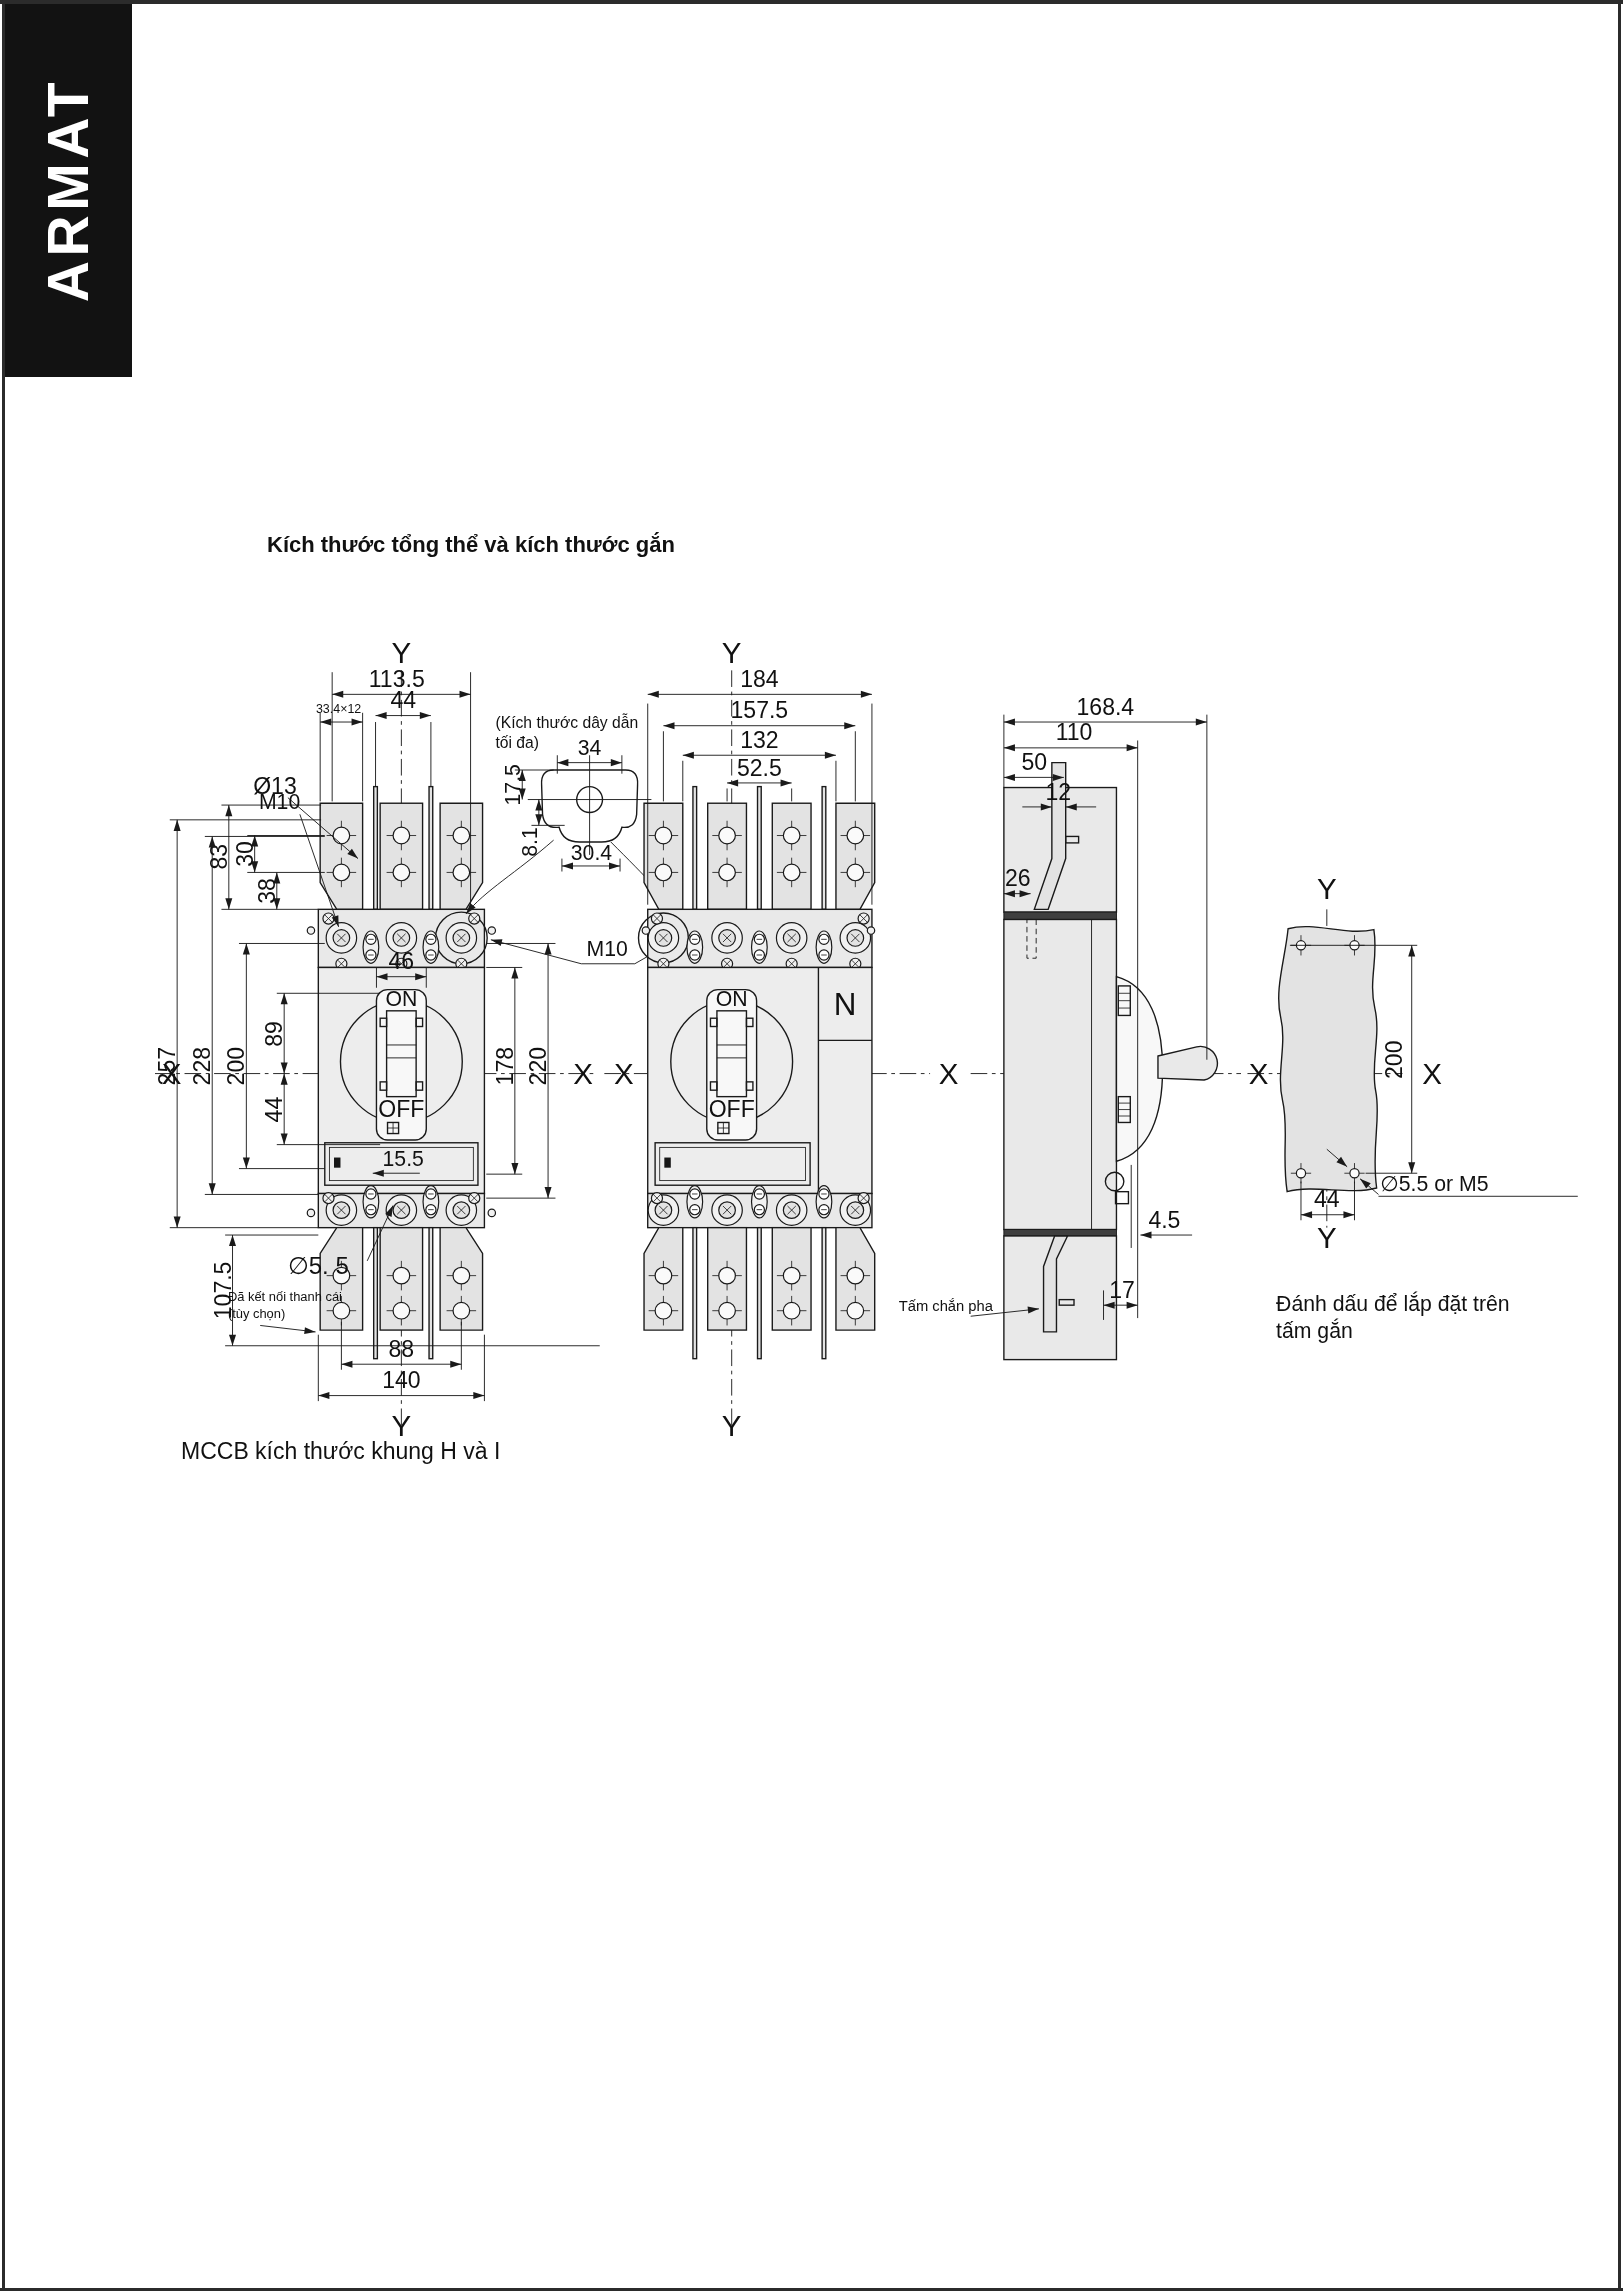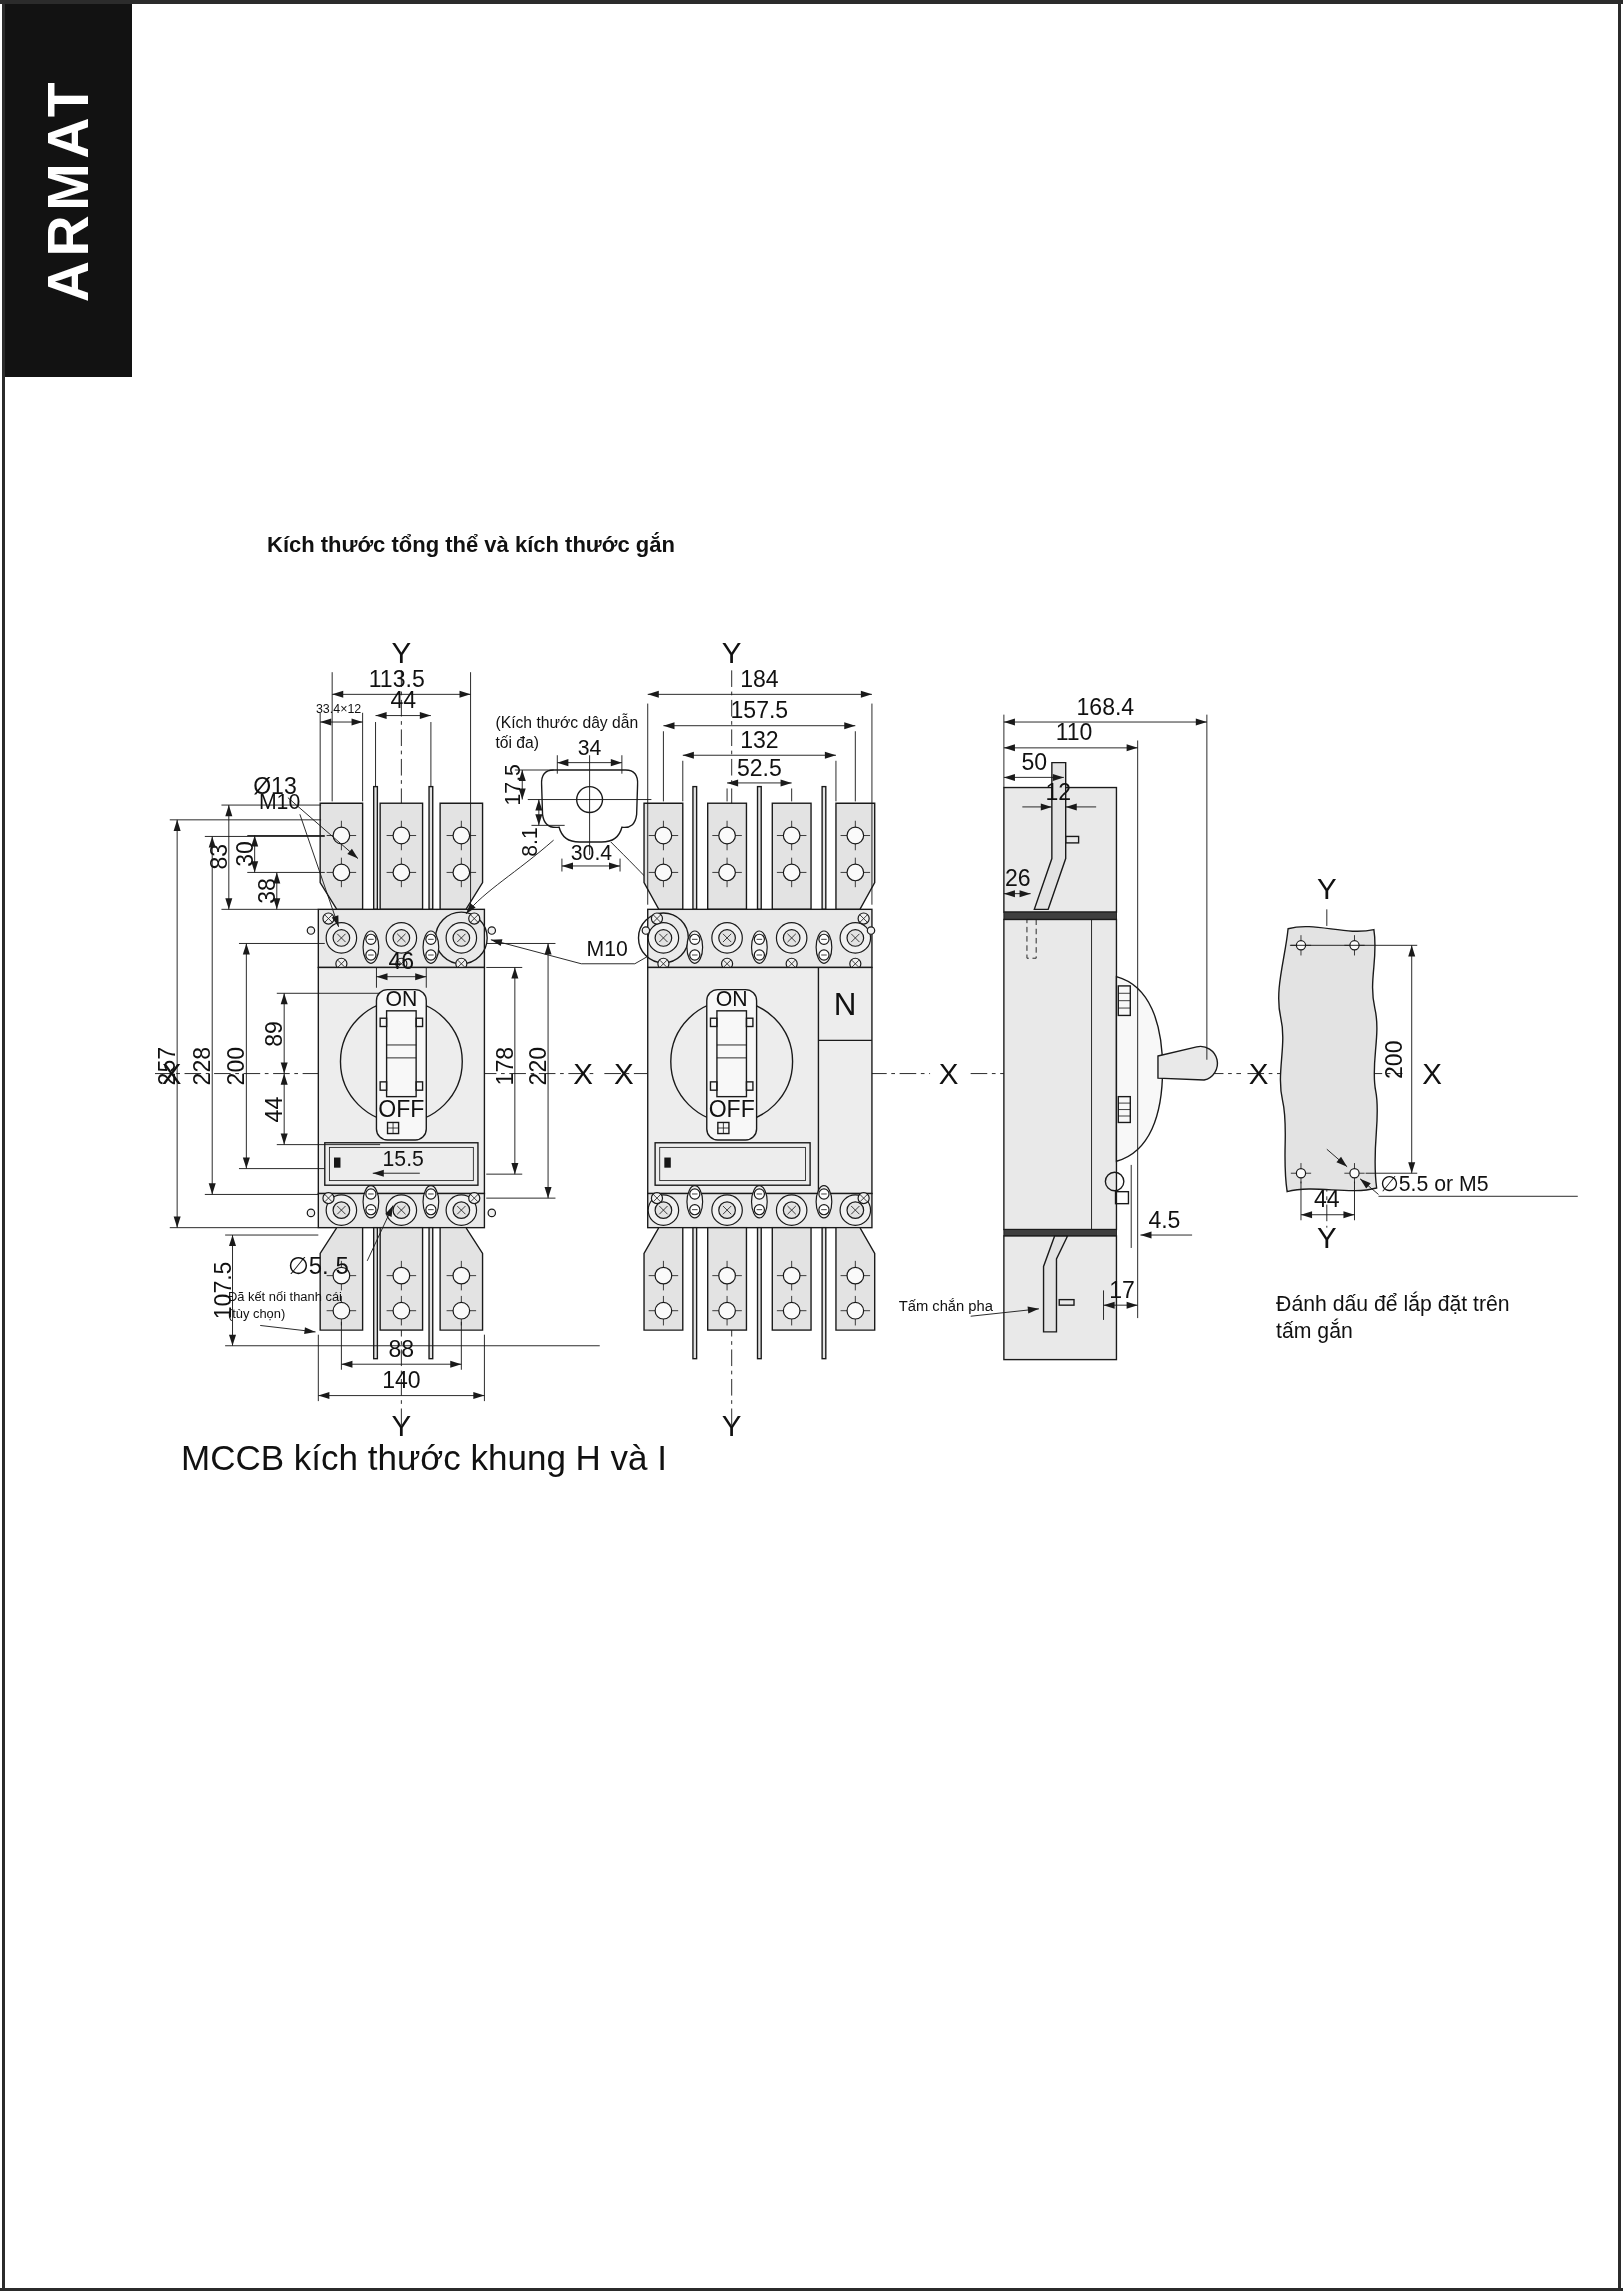--- a/index.html
+++ b/index.html
@@ -7,21 +7,21 @@
         font-family:"Liberation Sans","DejaVu Sans",sans-serif;color:#111;}
   .border-top,.border-bottom{position:absolute;left:0;width:1623px;height:3.7px;background:#2b2b2b;}
   .border-top{top:0}.border-bottom{bottom:0}
   .border-left,.border-right{position:absolute;top:0;width:2.8px;height:2292px;background:#2b2b2b;}
   .border-left{left:1.8px}.border-right{right:1.8px}
   .brand-box{position:absolute;left:4.6px;top:3.7px;width:127px;height:373px;background:#121212;
              display:flex;align-items:center;justify-content:center;}
   .brand-text{transform:rotate(-90deg);color:#fff;font-size:57px;font-weight:bold;
               letter-spacing:4.6px;white-space:nowrap;}
   .title{position:absolute;left:223px;top:532px;font-size:22px;font-weight:bold;margin-left:44px;}
-  .caption{position:absolute;left:181px;top:1438px;font-size:35px;}
+  .caption{position:absolute;left:181px;top:1438px;font-size:23px;}
   svg{position:absolute;left:0;top:0;}
   .s{stroke:#1a1a1a;stroke-width:1.3;}
   .o{fill:none;stroke:#1a1a1a;stroke-width:1.5;}
   .of{fill:#e3e3e3;stroke:#1a1a1a;stroke-width:1.5;}  
   .ob{fill:#ededed;stroke:#1a1a1a;stroke-width:1.5;}  
   .obk{fill:#e9e9e9;stroke:#1a1a1a;stroke-width:1.5;} 
   .ow{fill:#f8f8f8;stroke:#1a1a1a;stroke-width:1.5;}  
   .d{fill:none;stroke:#1a1a1a;stroke-width:1;}
   .w8{stroke:#1a1a1a;stroke-width:0.9;fill:none;}
   .cl{fill:none;stroke:#1a1a1a;stroke-width:1;stroke-dasharray:18 5 4 5;}

